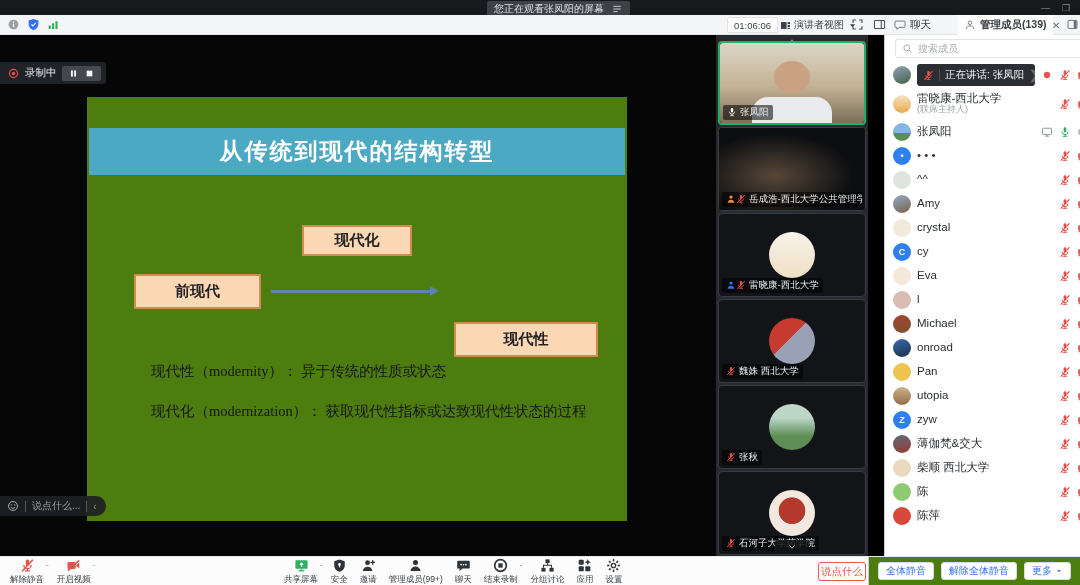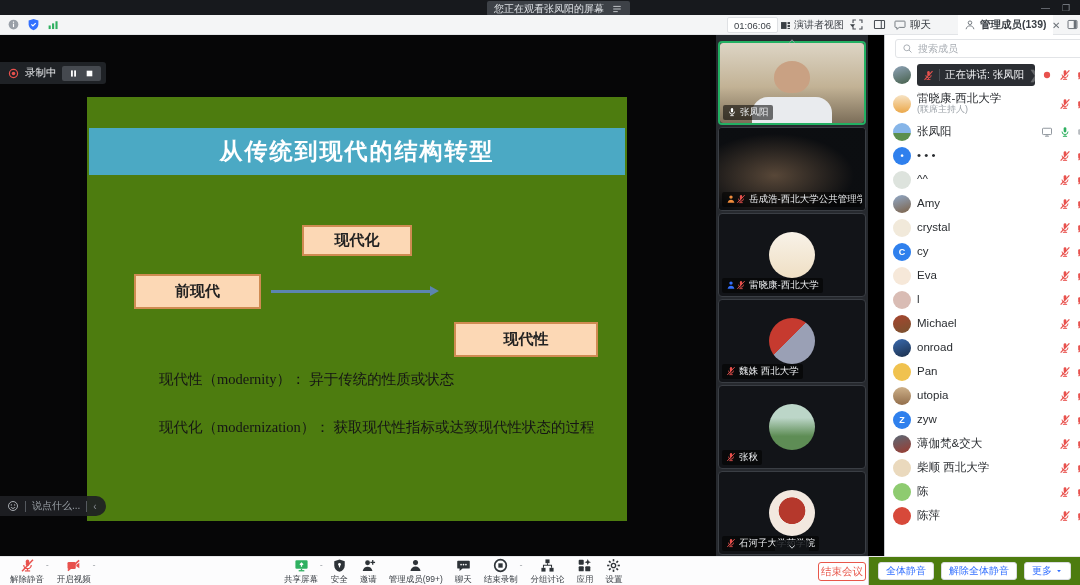--- a/index.html
+++ b/index.html
@@ -46,21 +46,21 @@
         background:#fcd8b5;border:2px solid #cf8b52;}
   .sbox.top{left:215px;top:128px;width:110px;height:31px;}
   .sbox.left{left:47px;top:177px;width:127px;height:35px;}
   .sbox.right{left:367px;top:177px;width:144px;height:35px;margin-top:48px;}
   .sarrow{position:absolute;left:184px;top:193px;width:168px;height:3px;}
   .sarrow .shaft{position:absolute;left:0;top:0;width:160px;height:2.5px;}
   .sarrow .head{position:absolute;right:0;top:-4px;width:0;height:0;border-top:5.5px solid transparent;
                 border-bottom:5.5px solid transparent;border-left:9px solid #5c85b0;}
   .slines{position:absolute;left:60px;top:252px;width:470px;font-family:"Liberation Serif",serif;
           font-size:14.5px;color:#151515;}
-  .slines p{margin:12px;height:36px;line-height:36px;white-space:nowrap;}
+  .slines p{margin:4px;height:36px;line-height:36px;white-space:nowrap;}
 
   
   .recbar{position:absolute;left:0;top:3px;height:22px;background:rgba(32,35,40,.96);border-radius:0 3px 3px 0;
           display:flex;align-items:center;gap:5px;padding:0 5px 0 7px;color:#e8eaed;font-size:10.5px;margin-top:24px;}
   .recbar .ic{width:13px;height:13px;}
   .recctl{display:flex;align-items:center;gap:7px;background:#45494f;border-radius:2px;padding:3px 7px;}
   .recctl .ic{width:9px;height:9px;}
 
   
   .msgbubble{position:absolute;left:0;top:461px;height:20px;background:rgba(30,32,36,.92);border-radius:0 10px 10px 0;
@@ -1302,16 +1302,16 @@
                   <line x1="3.2" y1="12.8" x2="4.9" y2="11.1"></line>
                   <line x1="11.1" y1="4.9" x2="12.8" y2="3.2"></line>
                 </g>
               </svg>
             </span>
           </span>
           <span>设置</span>
         </div>
 
     </div>
-    <div class="endbtn">结束会议</div>
+    <div class="endbtn">说点什么</div>
   </div>
 
 </div>
 
 </body></html>

